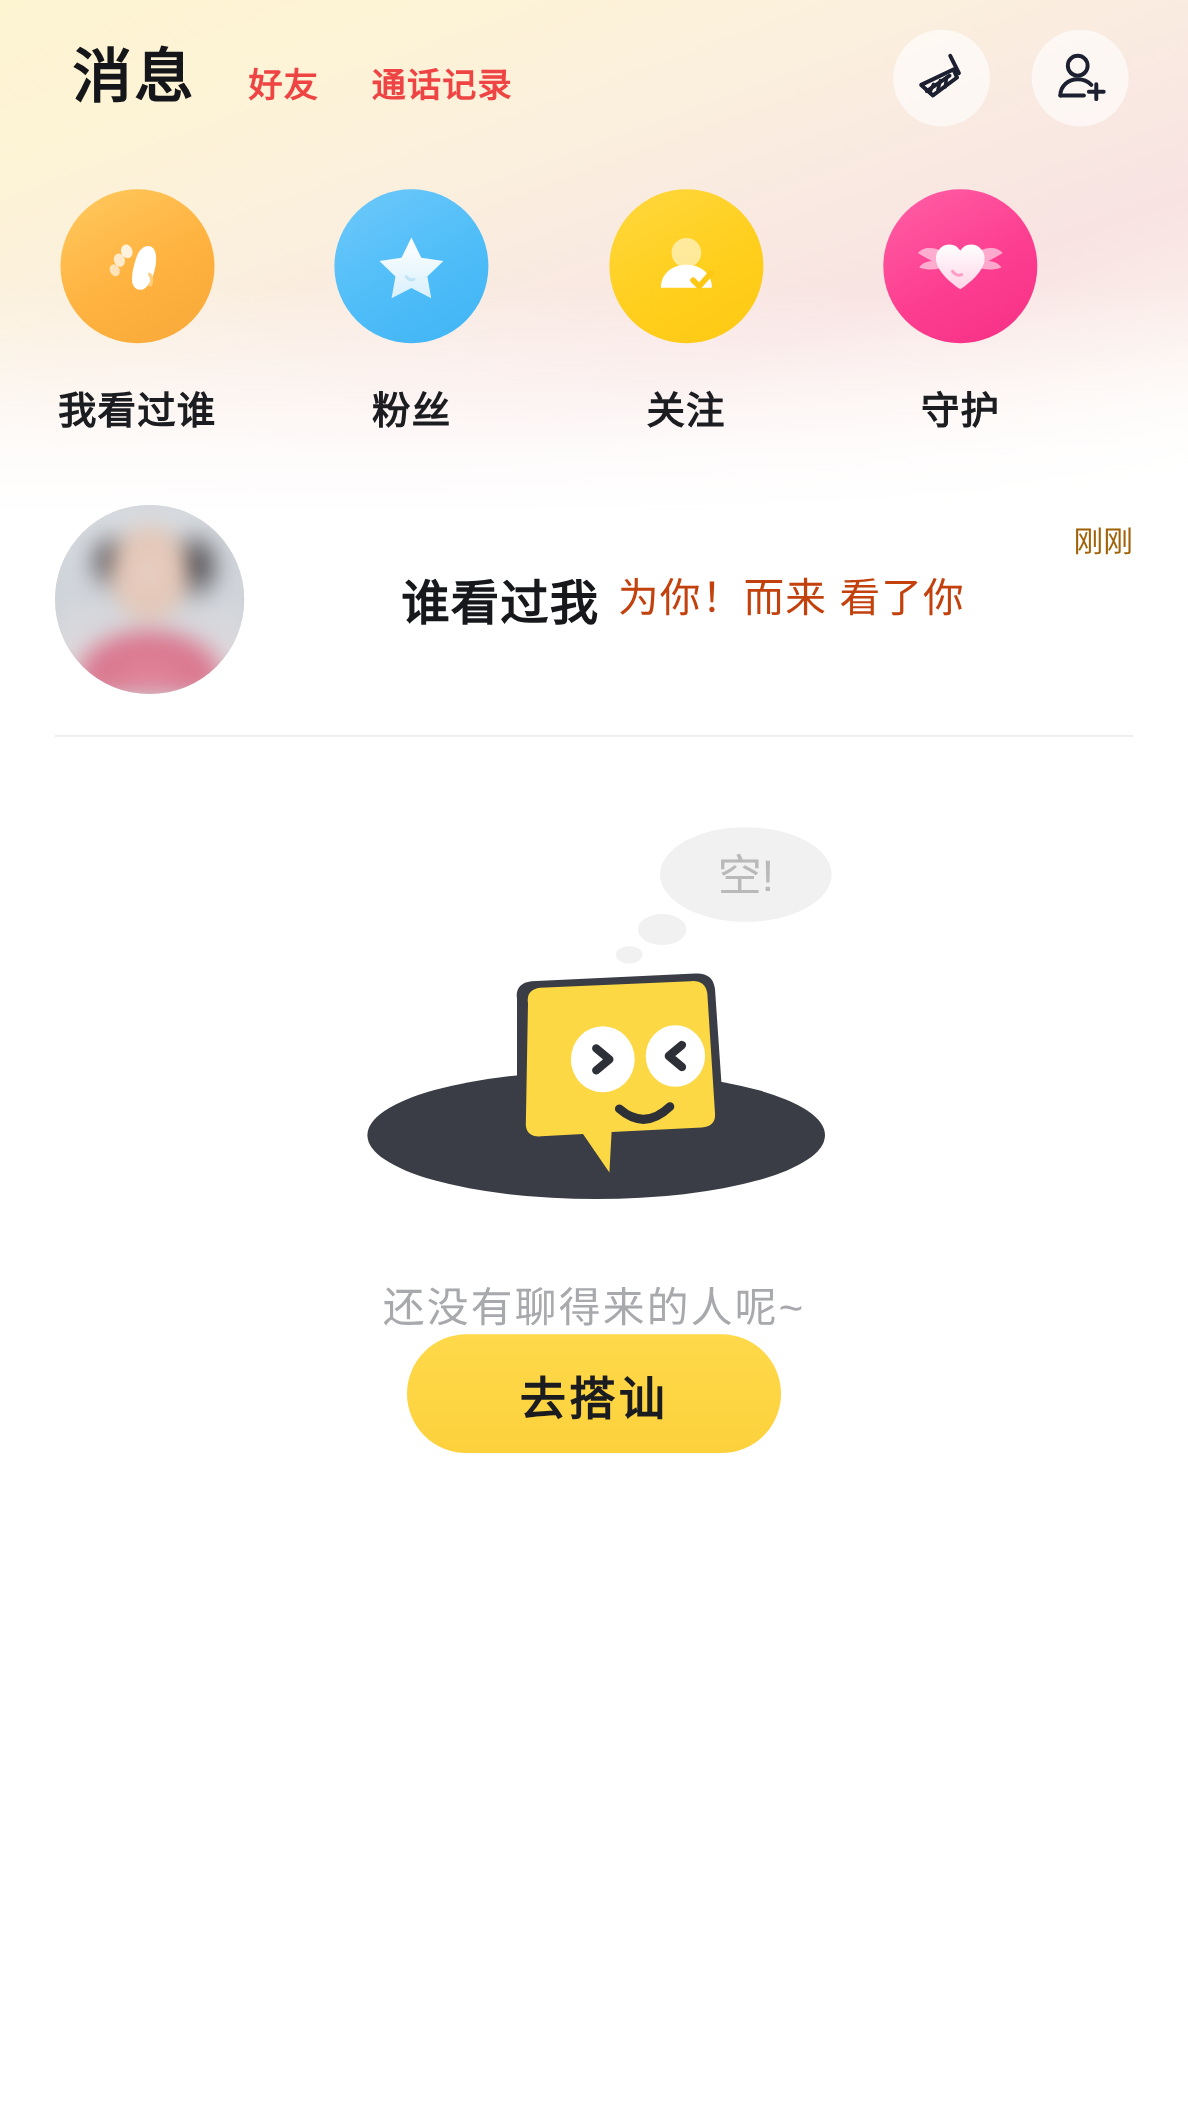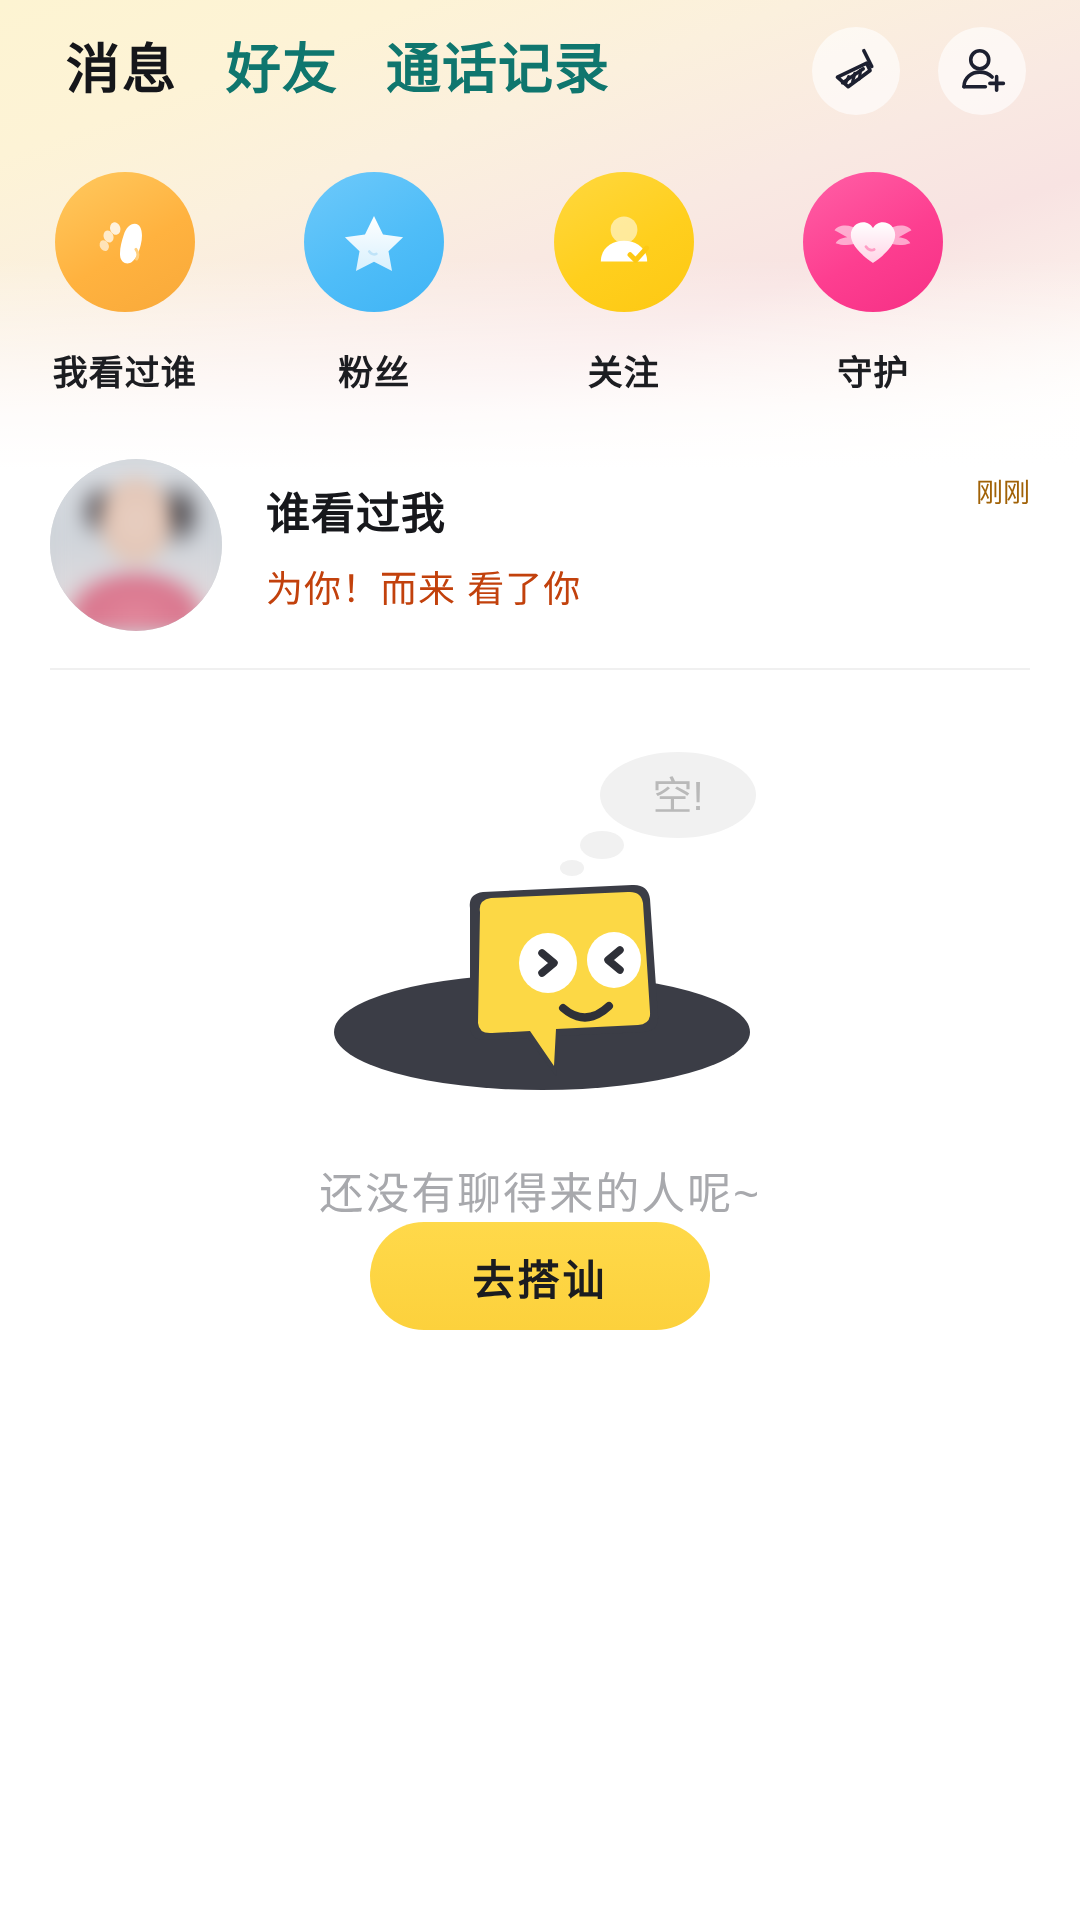--- a/index.html
+++ b/index.html
@@ -56,22 +56,22 @@
   }
 
   .tabs {
     display: flex;
     align-items: baseline;
     gap: 48px;
     flex: 1;
   }
 
   .tab {
-    color: #0f766e;
-    font-size: 55px;
+    color: #ef4444;
+    font-size: 31px;
     font-weight: bold;
     letter-spacing: 1px;
     line-height: 1;
     padding-bottom: 2px;
     white-space: nowrap;
   }
   .tab.active {
     color: #15161a;
     font-size: 54px;
     letter-spacing: 2px;
@@ -155,21 +155,20 @@
       radial-gradient(ellipse 54px 66px at 50% 36%, #e8cfc2 0%, #e3c6b6 58%, rgba(227,198,182,0) 72%),
       radial-gradient(ellipse 34px 40px at 30% 30%, #3a3236 0%, rgba(58,50,54,0) 75%),
       radial-gradient(ellipse 36px 46px at 74% 32%, #2f2a2e 0%, rgba(47,42,46,0) 78%),
       radial-gradient(ellipse 90px 60px at 50% 92%, #e2879b 0%, #d9758d 60%, rgba(217,117,141,0) 85%),
       linear-gradient(180deg, #d9dde2 0%, #cfd4da 45%, #e7dfe0 100%);
   }
   .msg-texts {
     flex: 1;
     padding-left: 44px;
     display: flex;
-    flex-direction: column;
     justify-content: center;
     gap: 17px;
   }
   .msg-title {
     font-size: 44px;
     font-weight: bold;
     color: #17181c;
     letter-spacing: 1px;
   }
   .msg-sub {
@@ -198,21 +197,21 @@
     position: absolute;
     top: 700px; left: 0;
     width: 1080px;
     display: flex;
     flex-direction: column;
     align-items: center;
   }
   .empty-art { margin-top: 40px; }
   .empty-text {
     margin-top: 38px;
-    font-size: 44px;
+    font-size: 38px;
     color: #a8a9ad;
     letter-spacing: 2px;
   }
   .cta {
     width: 340px;
     height: 108px;
     border-radius: 54px;
     background: linear-gradient(180deg, #ffd94a 0%, #fcd13c 100%);
     display: flex;
     align-items: center;

